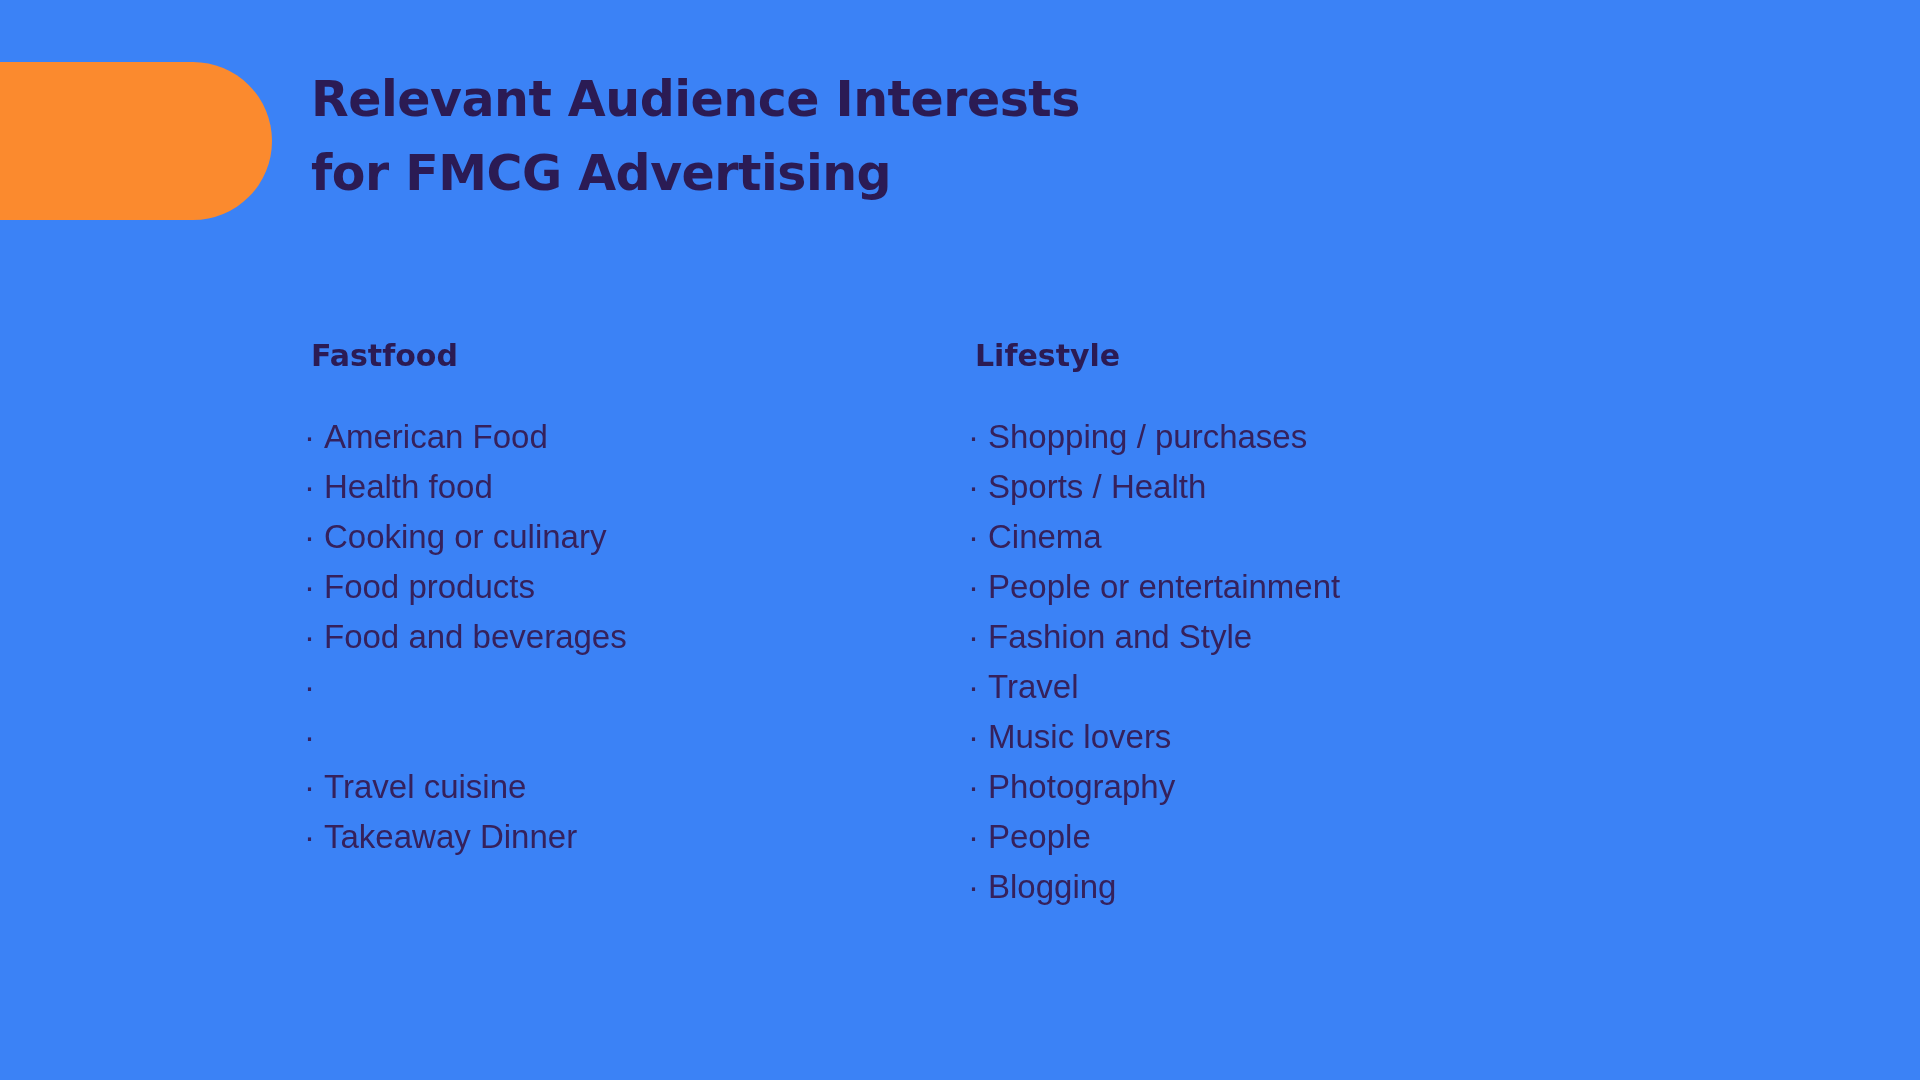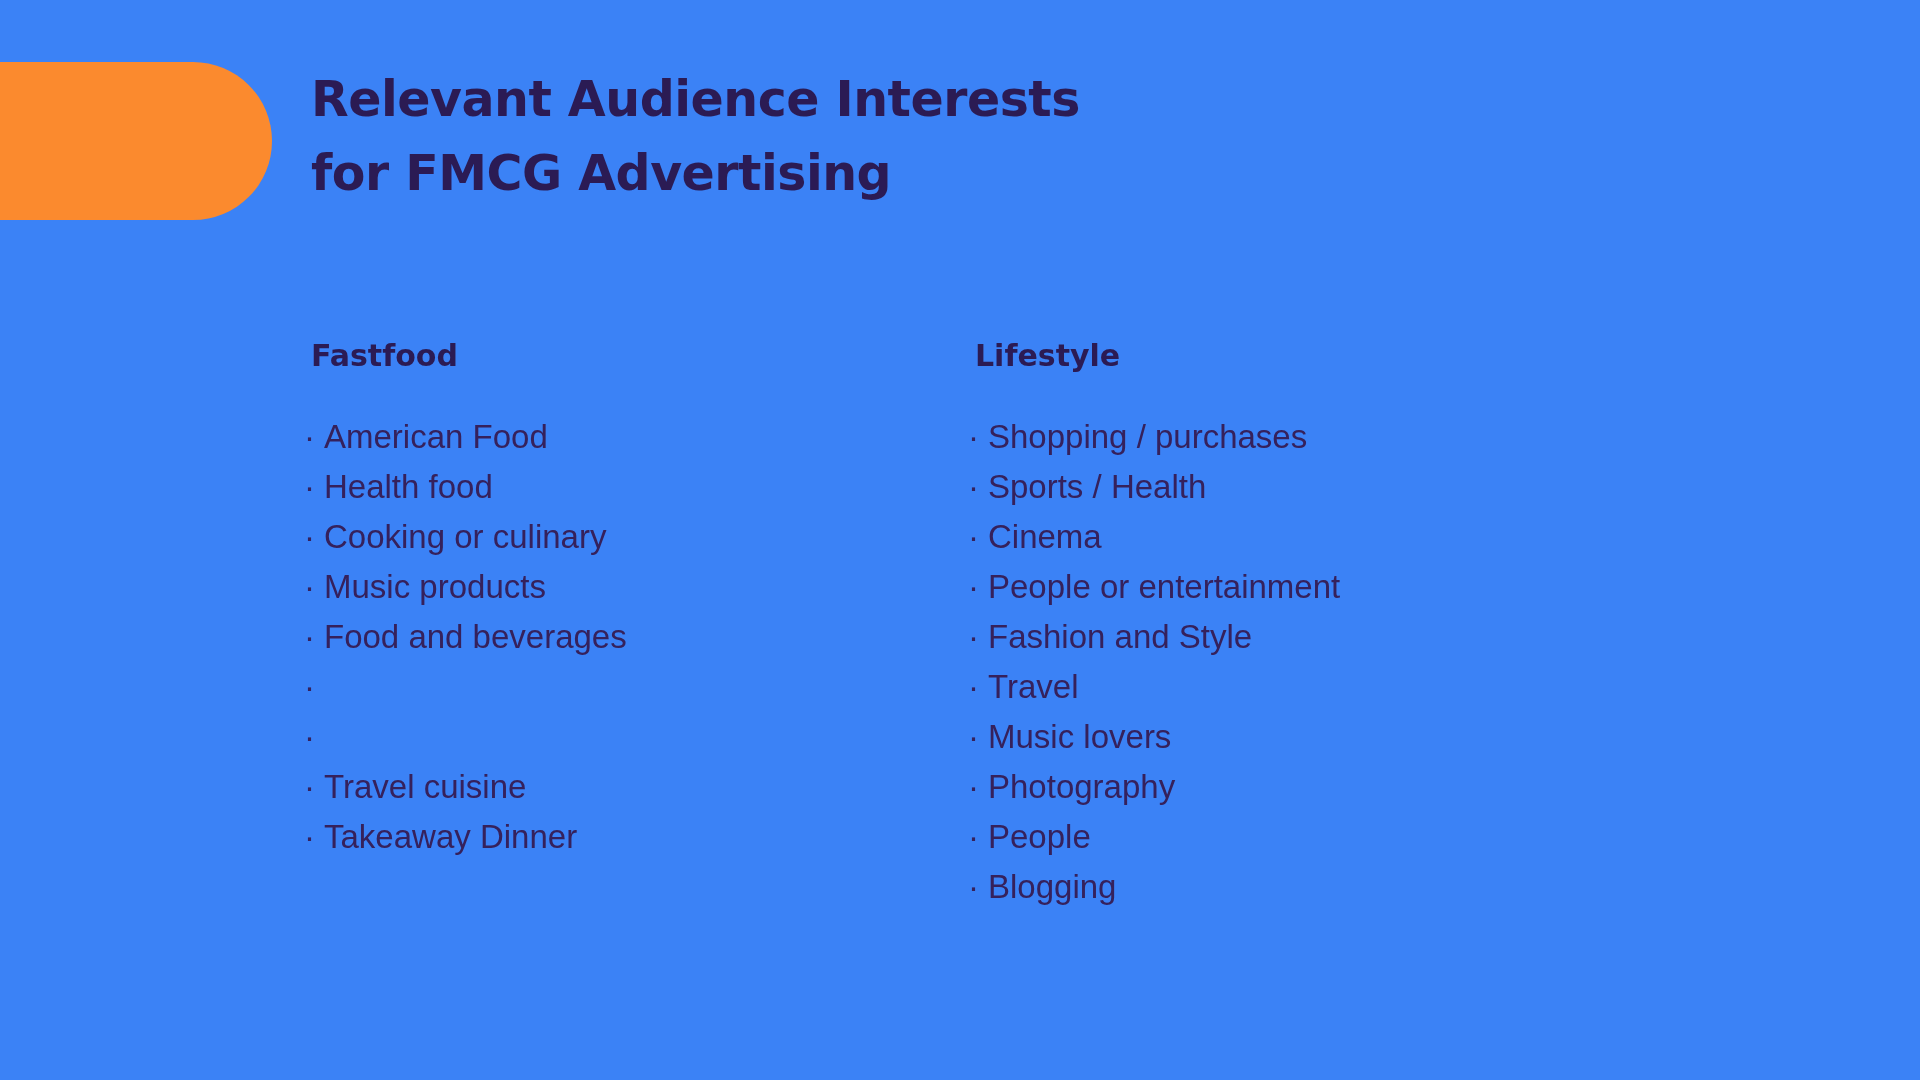--- a/index.html
+++ b/index.html
@@ -131,21 +131,21 @@
         <li>
           <span class="bullet">·</span>
           <span class="item-text">Health food</span>
         </li>
         <li>
           <span class="bullet">·</span>
           <span class="item-text">Cooking or culinary</span>
         </li>
         <li>
           <span class="bullet">·</span>
-          <span class="item-text">Music products</span>
+          <span class="item-text">Food products</span>
         </li>
         <li>
           <span class="bullet">·</span>
           <span class="item-text">Food and beverages</span>
         </li>
         <li>
           <span class="bullet">·</span>
         </li>
         <li>
           <span class="bullet">·</span>

